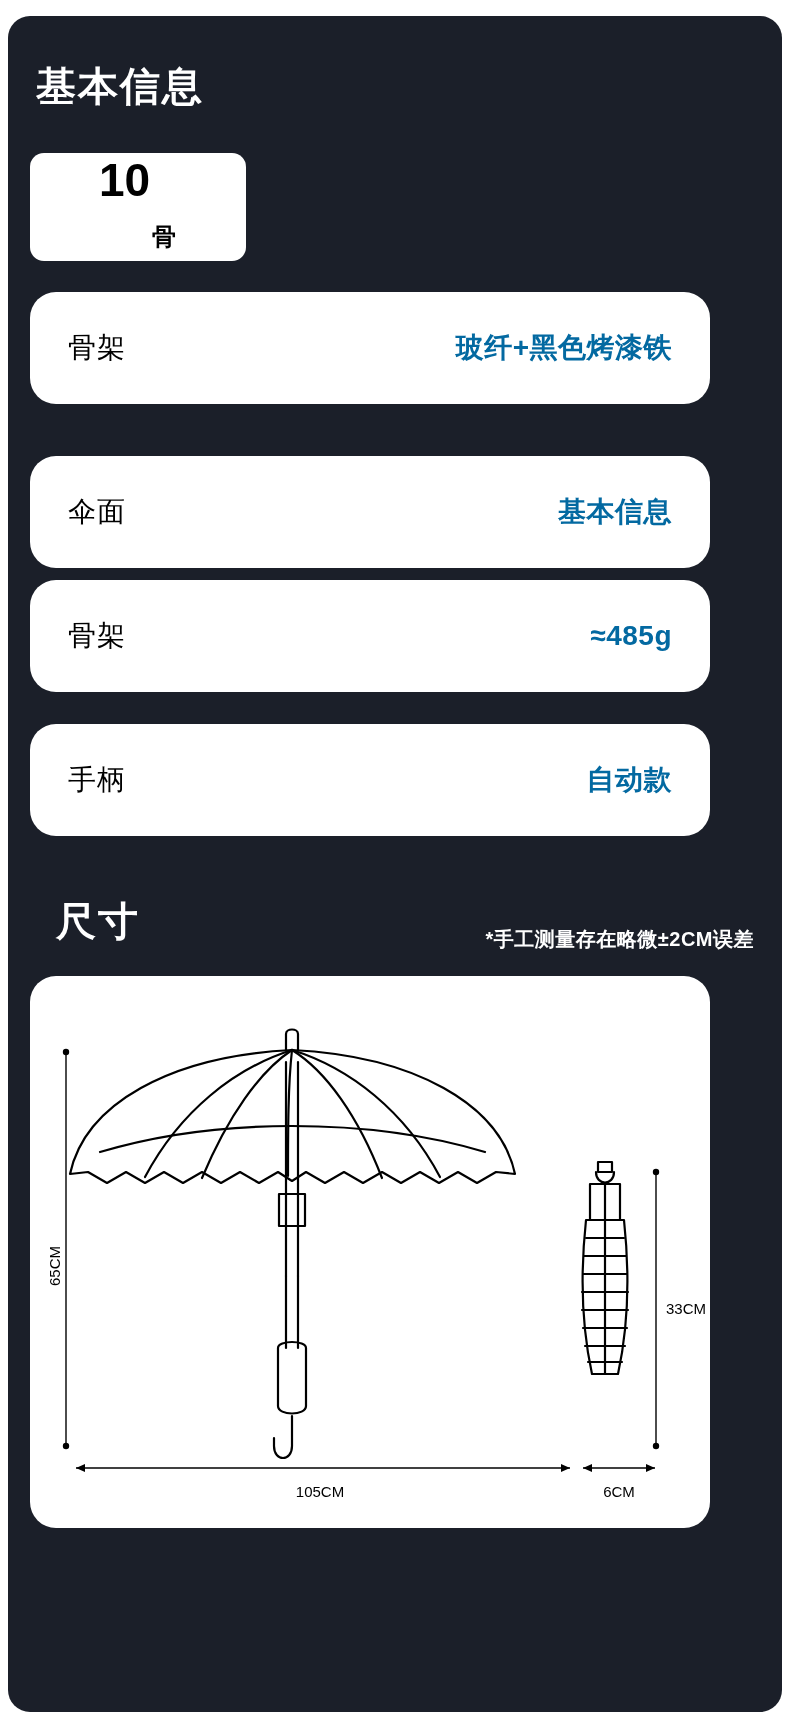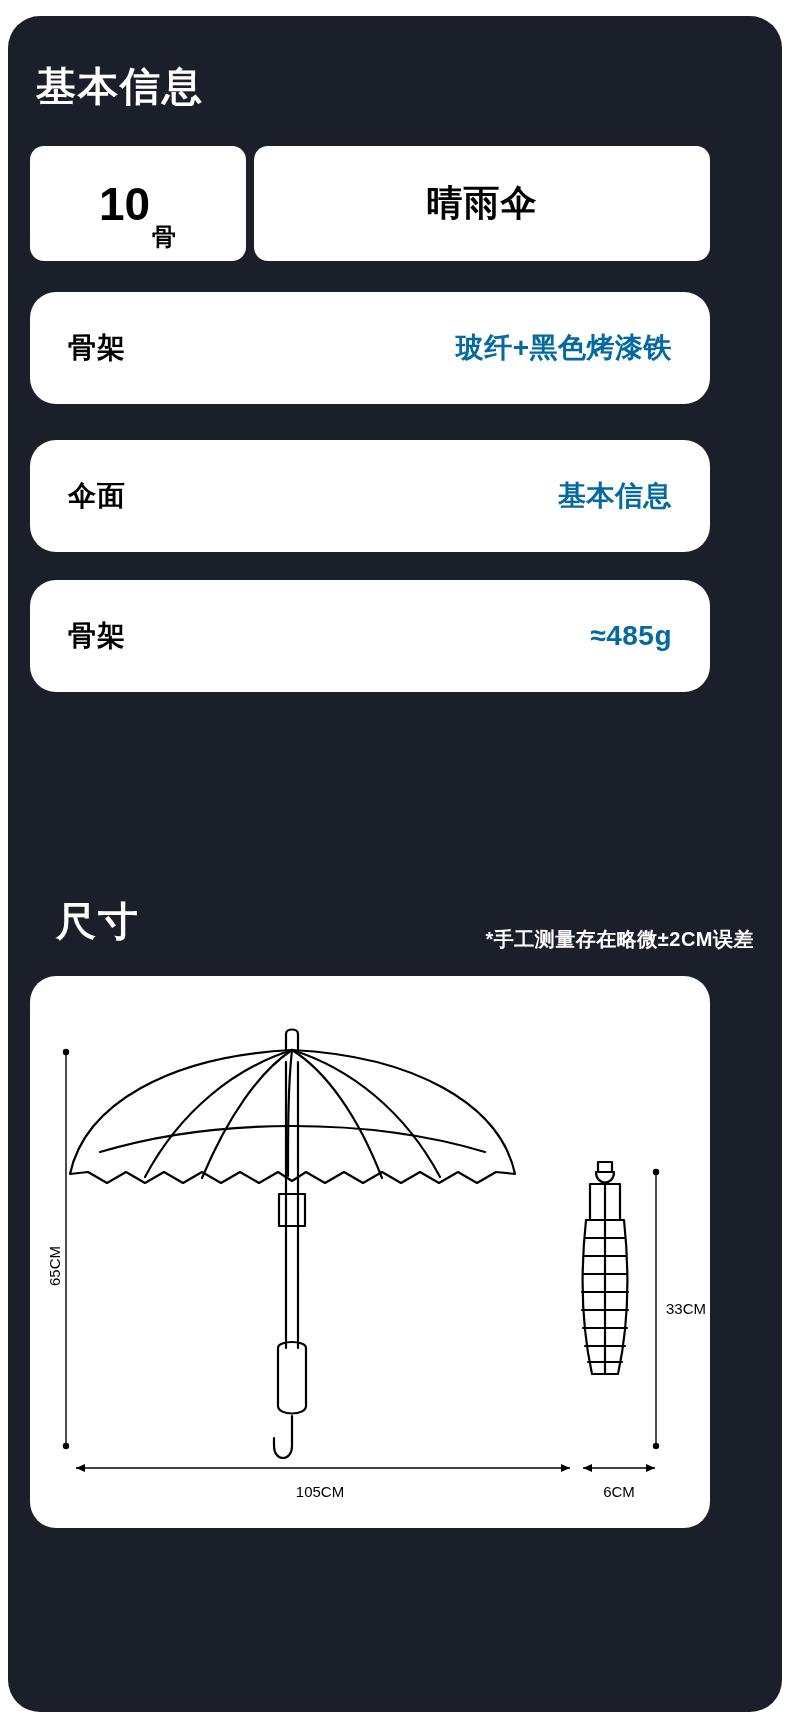--- a/index.html
+++ b/index.html
@@ -23,21 +23,21 @@
     box-sizing: border-box;
   }
 
   .card {
     position: absolute;
     left: 8px;
     top: 16px;
     width: 774px;
     height: 1696px;
     background: #1b1f29;
-    border-radius: 32px;
+    border-radius: 22px;
     box-sizing: border-box;
     padding: 0;
     overflow: hidden;
   }
 
   
   .section-title {
     position: absolute;
     color: #ffffff;
     font-size: 40px;
@@ -67,26 +67,27 @@
     width: 680px;
     height: 115px;
     display: flex;
     gap: 8px;
   }
   .highlight-cell {
     background: #ffffff;
     border-radius: 14px;
     flex: 1 1 0;
     display: flex;
-    align-items: center;
+    align-items: flex-start;
     justify-content: center;
     color: #000000;
     font-size: 36px;
     font-weight: bold;
     letter-spacing: 1px;
+    margin-top: 7px;
   }
   .highlight-cell.first {
     flex: 0 0 216px;
   }
   .hl-big {
     font-size: 46px;
     font-weight: bold;
     letter-spacing: 0;
   }
   .hl-sub {
@@ -107,31 +108,31 @@
     border-radius: 26px;
     box-sizing: border-box;
     display: flex;
     align-items: center;
     justify-content: space-between;
     padding: 0 38px;
   }
   .spec-label {
     color: #000000;
     font-size: 28px;
-    font-weight: bold;
+    font-weight: normal;
     letter-spacing: 1px;
   }
   .spec-value {
     color: #0369a1;
     font-size: 28px;
     font-weight: bold;
     letter-spacing: 0.5px;
   }
   #spec-row-0 { top: 276px; }
-  #spec-row-1 { top: 424px; gap: 16px; }
+  #spec-row-1 { top: 440px; gap: 16px; }
   #spec-row-2 { top: 564px; }
   #spec-row-3 { top: 708px; }
 
   
   .dim-panel {
     position: absolute;
     left: 22px;
     top: 960px;
     width: 680px;
     height: 552px;
@@ -156,36 +157,37 @@
 <div class="page">
   <div class="card">
 
     <div class="section-title" id="title-basic">基本信息</div>
 
     <div class="highlight-row">
       <div class="highlight-cell first">
         <span class="hl-big">10</span>
         <span class="hl-sub">骨</span>
       </div>
-      <div class="highlight-cell">
-        <span>晴雨伞</span>
-      </div>
     </div>
 
     <div class="spec-row" id="spec-row-0">
       <span class="spec-label">骨架</span>
       <span class="spec-value">玻纤+黑色烤漆铁</span>
     </div>
     <div class="spec-row" id="spec-row-1">
       <span class="spec-label">伞面</span>
       <span class="spec-value">基本信息</span>
     </div>
     <div class="spec-row" id="spec-row-2">
       <span class="spec-label">骨架</span>
       <span class="spec-value">≈485g</span>
+    </div>
+    <div class="spec-row" id="spec-row-3">
+      <span class="spec-label">手柄</span>
+      <span class="spec-value">自动款</span>
     </div>
 
     <div class="section-title" id="title-size">尺寸</div>
     <div class="size-note">*手工测量存在略微±2CM误差</div>
 
     <div class="dim-panel">
       <svg viewBox="0 0 680 552" xmlns="http://www.w3.org/2000/svg">
 
         <g fill="none" stroke="#000000" stroke-width="2.2" stroke-linejoin="round" stroke-linecap="round">
 

